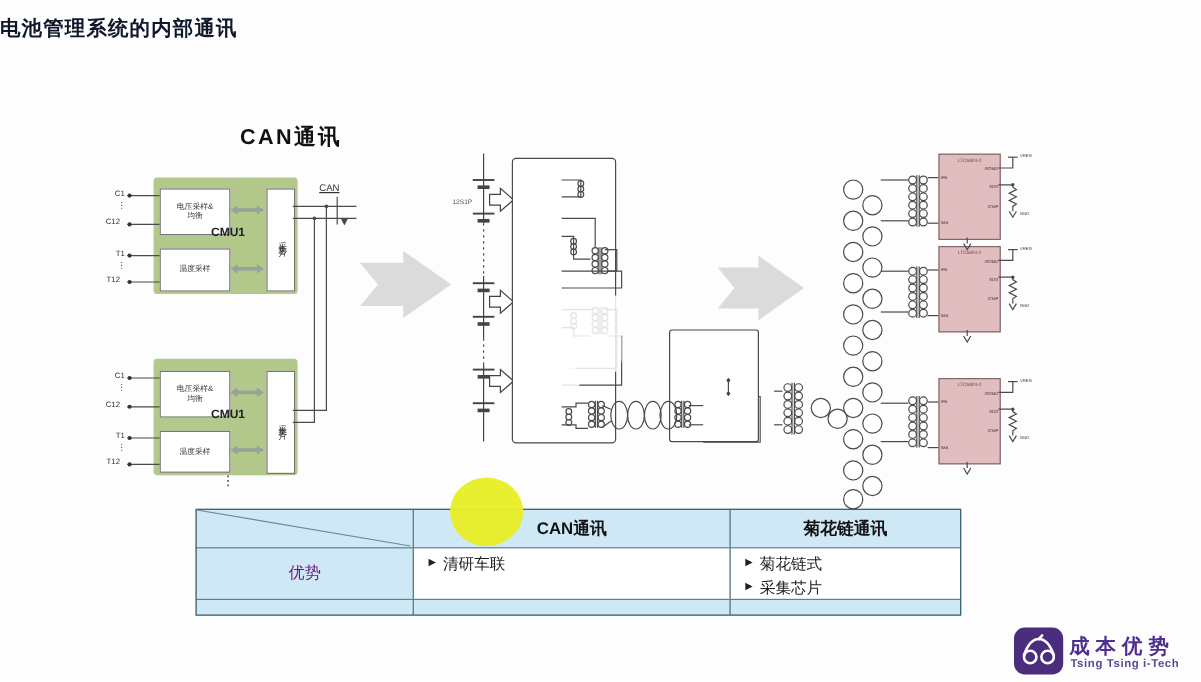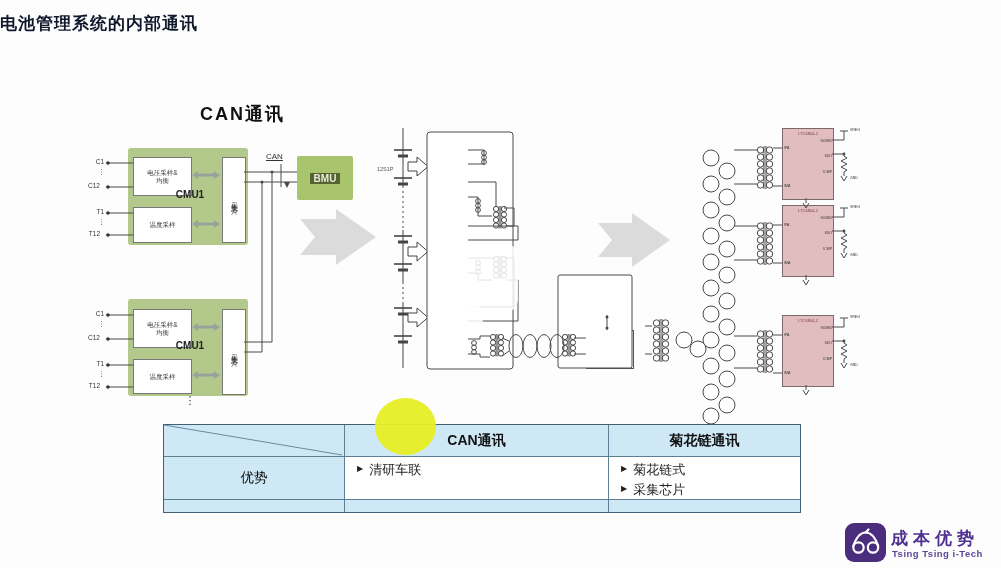--- a/index.html
+++ b/index.html
@@ -43,21 +43,21 @@
   
   .cmp-table{left:163px;top:424px;width:636px;border:1px solid #3f6175;background:#5e7f93;}
   .trow{display:flex;}
   .tcell{background:#fff;box-sizing:border-box;}
   .tc0{width:180px;} .tc1{width:263px;} .tc2{width:191px;}
   .thead{background:#cfe8f6;height:31px;display:flex;align-items:center;justify-content:center;
          font-size:14px;font-weight:600;color:#111;}
   .tbody{height:42px;padding:4px 0 0 10px;font-size:13px;color:#222;}
   .tblue{background:#cfe8f6;}
   .tfoot{height:12px;background:#cfe8f6;}
-  .bcell{display:flex;align-items:center;justify-content:center;font-size:13.5px;color:#000000;height:100%;padding:0;}
+  .bcell{display:flex;align-items:center;justify-content:center;font-size:13.5px;color:#701a75;height:100%;padding:0;}
   .bullet-item{display:flex;align-items:flex-start;margin-bottom:2px;}
   .bullet-item .bi{font-size:8px;margin:3px 6px 0 2px;color:#222;}
   .gap{width:1px;background:#5e7f93;} .hgap{height:1px;background:#5e7f93;}
   
   .logo-icon{background:#4a2d7d;border-radius:9px;display:flex;align-items:center;justify-content:center;}
   .logo-name{font-size:17px;font-weight:bold;color:#4f3090;letter-spacing:5px;white-space:nowrap;}
   .logo-sub{font-size:9.5px;font-weight:bold;color:#5b4796;letter-spacing:0.5px;white-space:nowrap;}
 </style>
 </head>
 <body>
@@ -344,23 +344,20 @@
   <div class="abs z1 pindots" style="left:98px;top:218px;">⋮</div>
   <div class="abs z1 pinlbl" style="left:80px;top:230px;">T12</div>
   <div class="abs z1 pinlbl" style="left:84px;top:310px;">C1</div>
   <div class="abs z1 pindots" style="left:98px;top:320px;">⋮</div>
   <div class="abs z1 pinlbl" style="left:80px;top:334px;">C12</div>
   <div class="abs z1 pinlbl" style="left:84px;top:360px;">T1</div>
   <div class="abs z1 pindots" style="left:98px;top:370px;">⋮</div>
   <div class="abs z1 pinlbl" style="left:80px;top:382px;">T12</div>
 
   <div class="abs z1 can-lbl" style="left:266px;top:152px;">CAN</div>
-  <div class="abs z1 bmu" style="left:297px;top:156px;width:56px;height:44px;">
-    <span>BMU</span>
-  </div>
 
   <div class="abs z1 batt-lbl" style="left:377px;top:166px;">12S1P</div>
 
   <div class="abs z1 chip" style="left:437px;top:142px;width:31px;height:65px;">
     <div class="rot">
         <span>LTC6804-1</span>
       </div>
     <span class="mpin" style="top:5px;">IPB</span>
     <span class="mpin" style="top:19px;">IMB</span>
     <span class="mpin" style="top:37px;">IPA</span>

